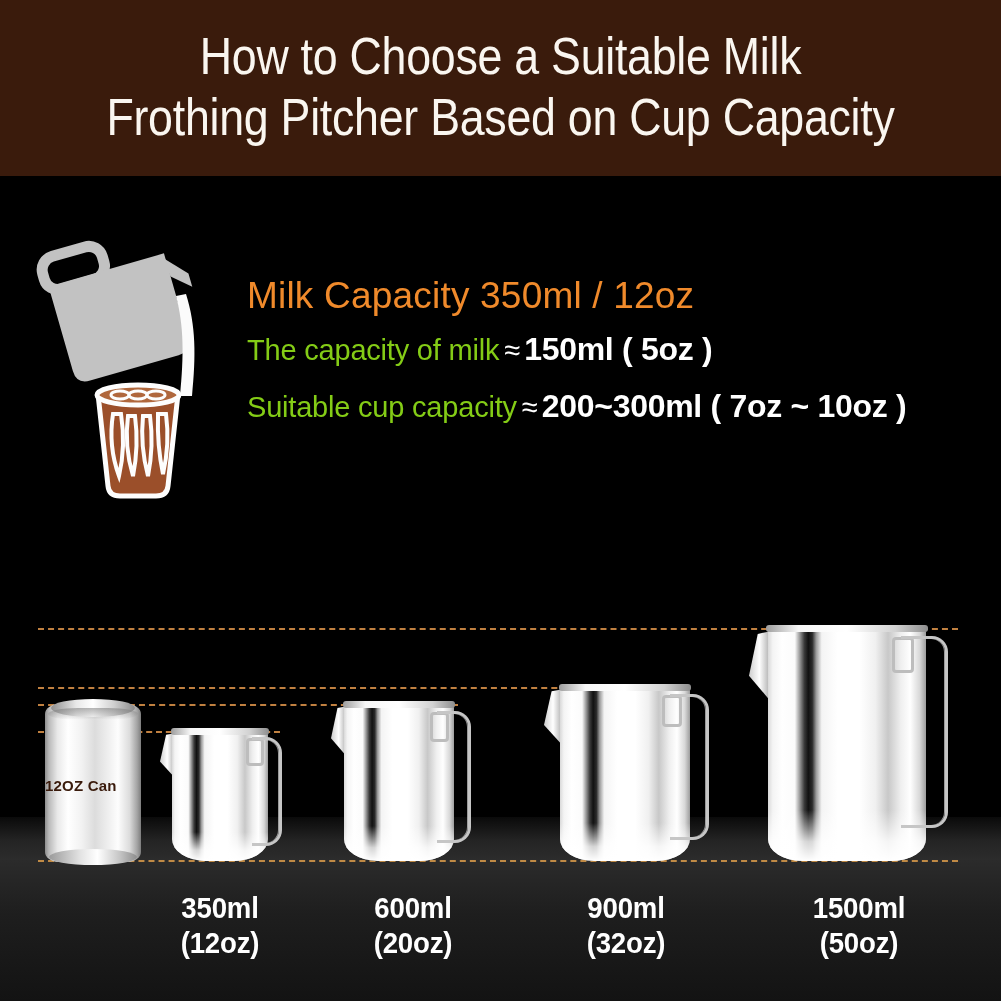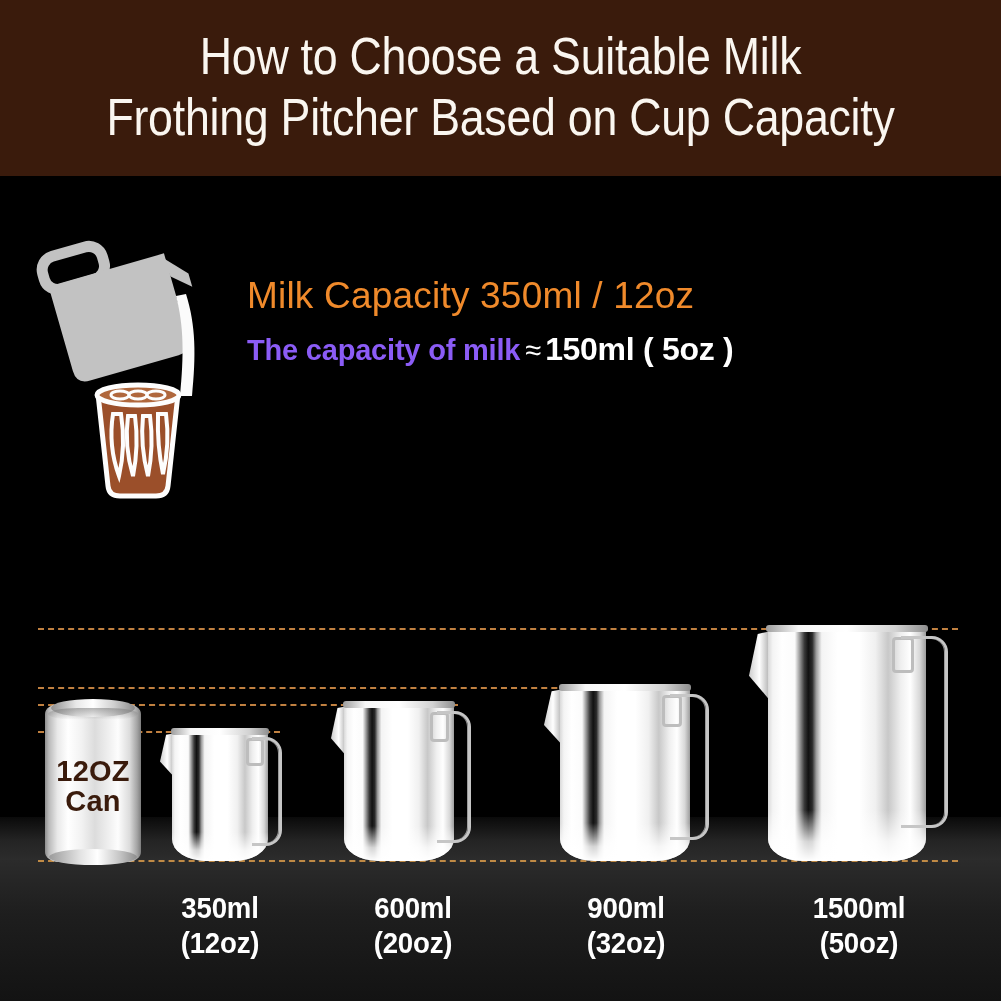--- a/index.html
+++ b/index.html
@@ -78,23 +78,23 @@
     line-height: 44px;
     letter-spacing: 0.2px;
     white-space: nowrap;
   }
   .spec-row {
     margin-top: 11px;
     white-space: nowrap;
     line-height: 40px;
   }
   .spec-label {
-    color: #8b5cf6;
+    color: #84cc16;
     font-size: 29px;
-    font-weight: 700;
+    font-weight: 400;
     letter-spacing: -0.2px;
   }
   .spec-approx {
     color: #FFFFFF;
     font-size: 29px;
     padding: 0 4px 0 5px;
   }
   .spec-value {
     color: #FFFFFF;
     font-size: 32px;
@@ -170,23 +170,22 @@
     left: 4%; bottom: -3px;
     width: 92%; height: 16px;
     border-radius: 50%;
     background: linear-gradient(to right,#9a9a9a,#e2e2e2 35%,#ffffff 55%,#c6c6c6 80%,#8d8d8d);
   }
   .can-label {
     position: absolute;
     left: 0; top: 52%;
     width: 100%;
     transform: translateY(-50%);
-    text-align: center;
     color: #3A1B0C;
-    font-size: 29px;
+    font-size: 15px;
     font-weight: bold;
     line-height: 30px;
     letter-spacing: 0.2px;
   }
 
   
   .pitcher { position: absolute; left: 0; top: 0; width: 100%; height: 100%; }
   .p-body {
     position: absolute;
     left: 0; top: 0;
@@ -293,20 +292,23 @@
     </div>
 
     <div id="spec-block">
       <div id="spec-heading">Milk Capacity 350ml / 12oz</div>
 
       <div class="spec-row">
         <span class="spec-label">The capacity of milk</span><span class="spec-approx">≈</span><span class="spec-value">150ml ( 5oz )</span>
       </div>
 
 
+      <div class="spec-row">
+        <span class="spec-label">Suitable cup capacity</span><span class="spec-approx">≈</span><span class="spec-value">200~300ml ( 7oz ~ 10oz )</span>
+      </div>
     </div>
   </div>
 
   <div id="compare-section">
 
     <div id="floor-upper"></div>
     <div id="floor-lower"></div>
 
     <div class="guide" style="left:38px; top:22px; width:920px;"></div>
     <div class="guide" style="left:38px; top:81px; width:630px;"></div>

